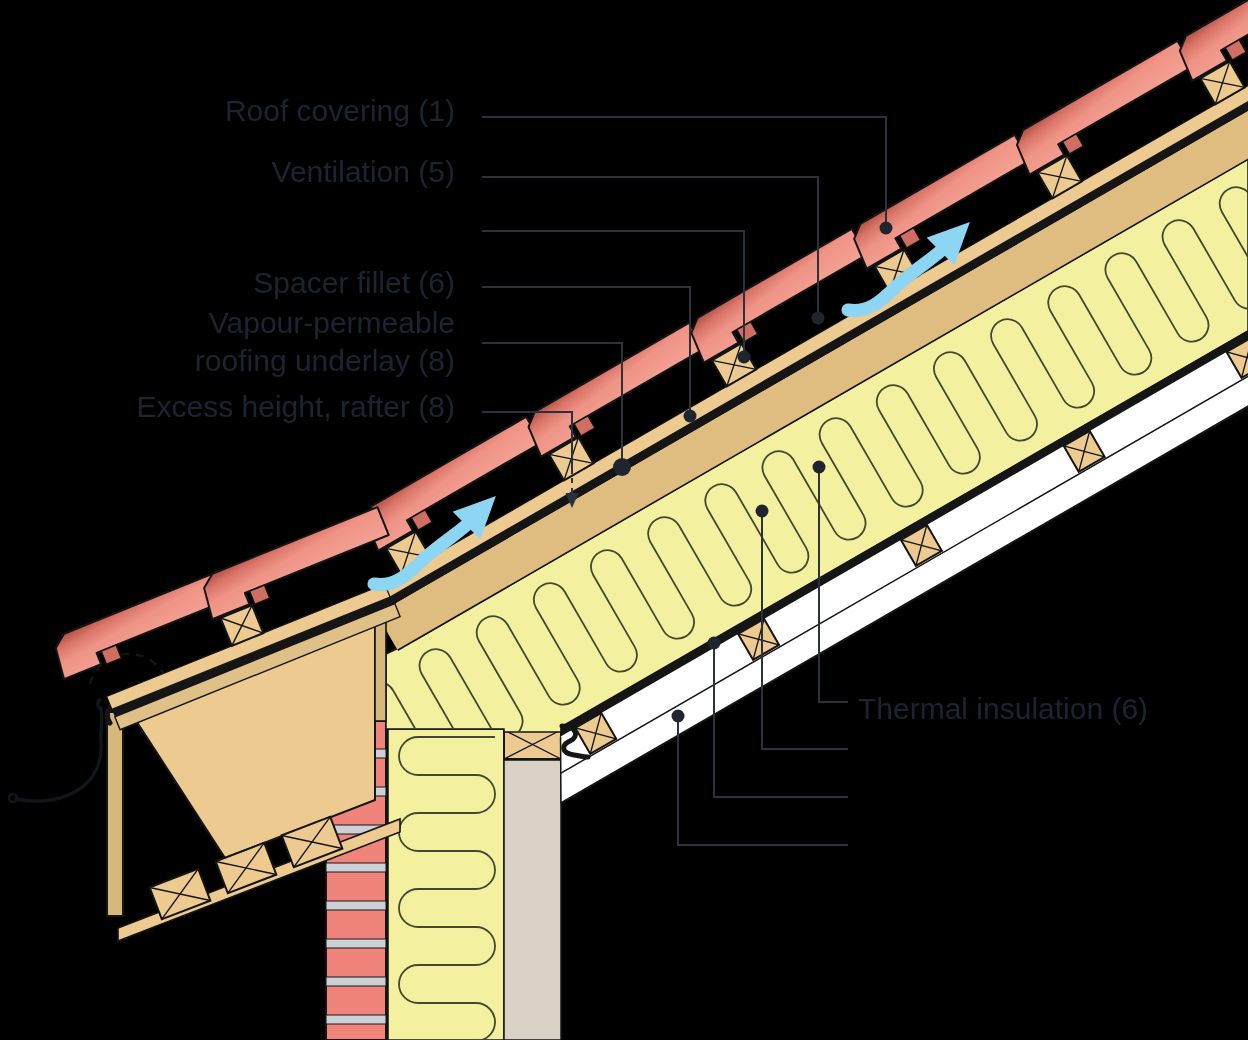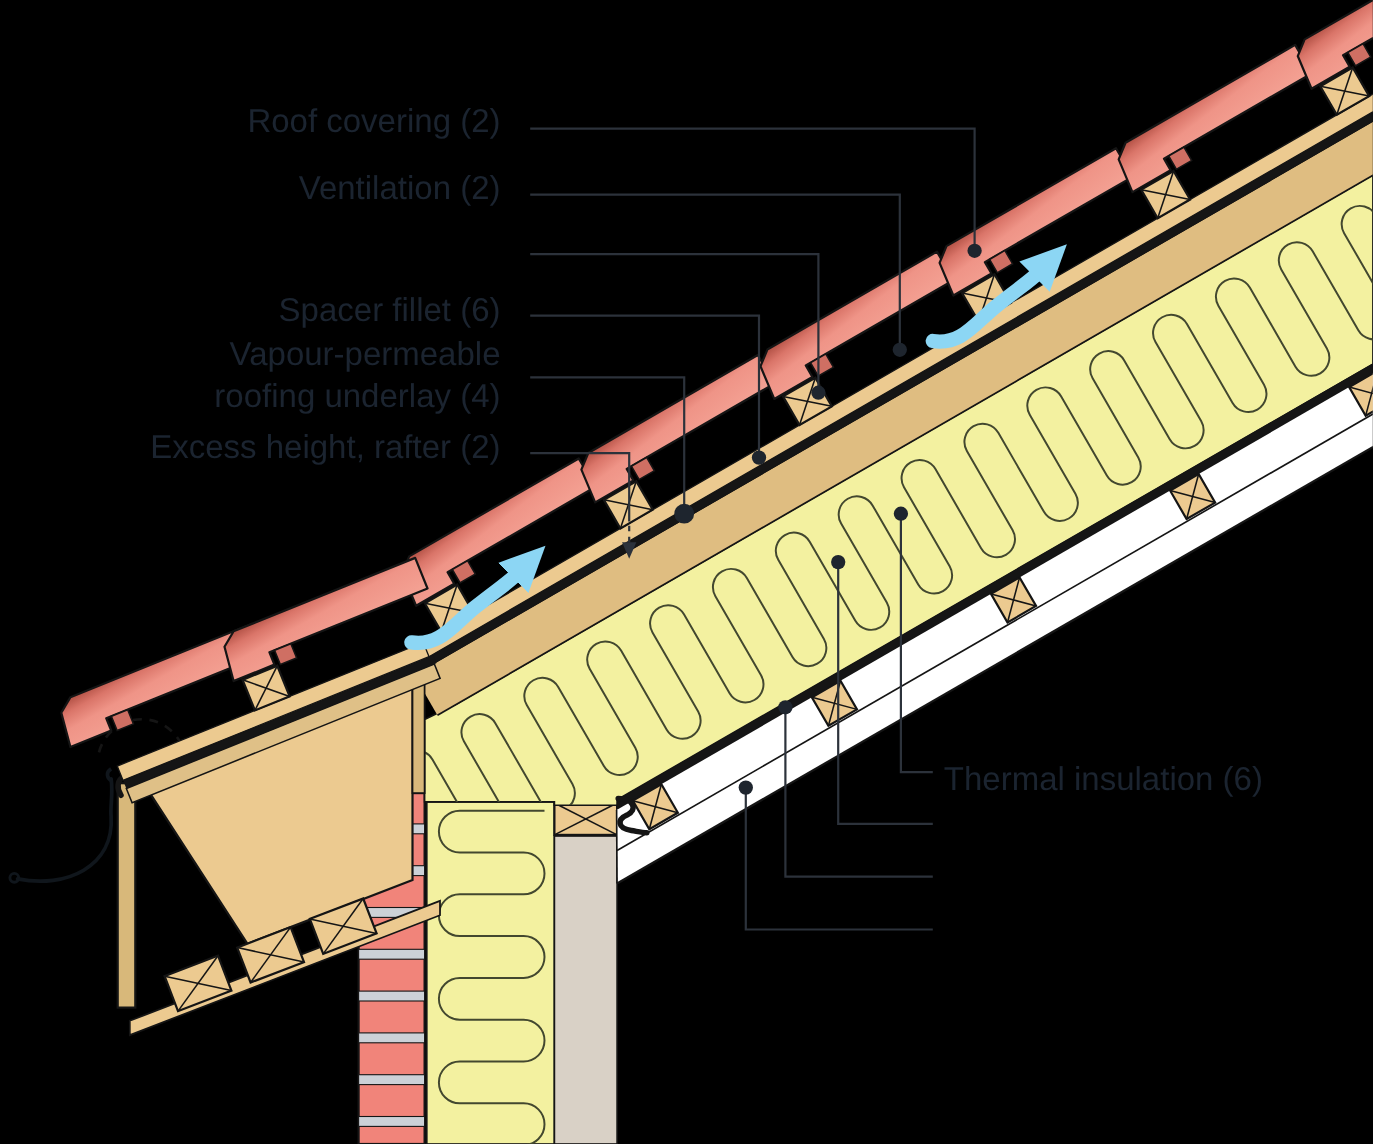--- a/index.html
+++ b/index.html
@@ -203,21 +203,21 @@
         <circle cx="744" cy="357" r="6.5" fill="#1e252e" stroke="none"></circle>
         <circle cx="690" cy="416" r="6.5" fill="#1e252e" stroke="none"></circle>
         <circle cx="622" cy="467" r="9" fill="#1e252e" stroke="none"></circle>
         <circle cx="819" cy="467" r="6.5" fill="#1e252e" stroke="none"></circle>
         <circle cx="762" cy="511" r="6.5" fill="#1e252e" stroke="none"></circle>
         <circle cx="714" cy="643" r="6.5" fill="#1e252e" stroke="none"></circle>
         <circle cx="678" cy="716" r="6.5" fill="#1e252e" stroke="none"></circle>
       </g>
     </svg>
 
-  <div class="lbl left-side" style="top:92px">Roof covering (2)</div>
-  <div class="lbl left-side" style="top:153px">Ventilation (2)</div>
+  <div class="lbl left-side" style="top:92px">Roof covering (1)</div>
+  <div class="lbl left-side" style="top:153px">Ventilation (5)</div>
   <div class="lbl left-side" style="top:264px">Spacer fillet (6)</div>
   <div class="lbl left-side" style="top:304px">Vapour-permeable
-roofing underlay (4)</div>
-  <div class="lbl left-side" style="top:388px">Excess height, rafter (2)</div>
+roofing underlay (8)</div>
+  <div class="lbl left-side" style="top:388px">Excess height, rafter (8)</div>
 
   <div class="lbl right-side" style="top:690px">Thermal insulation (6)</div>
 </div>
 
 </body></html>

